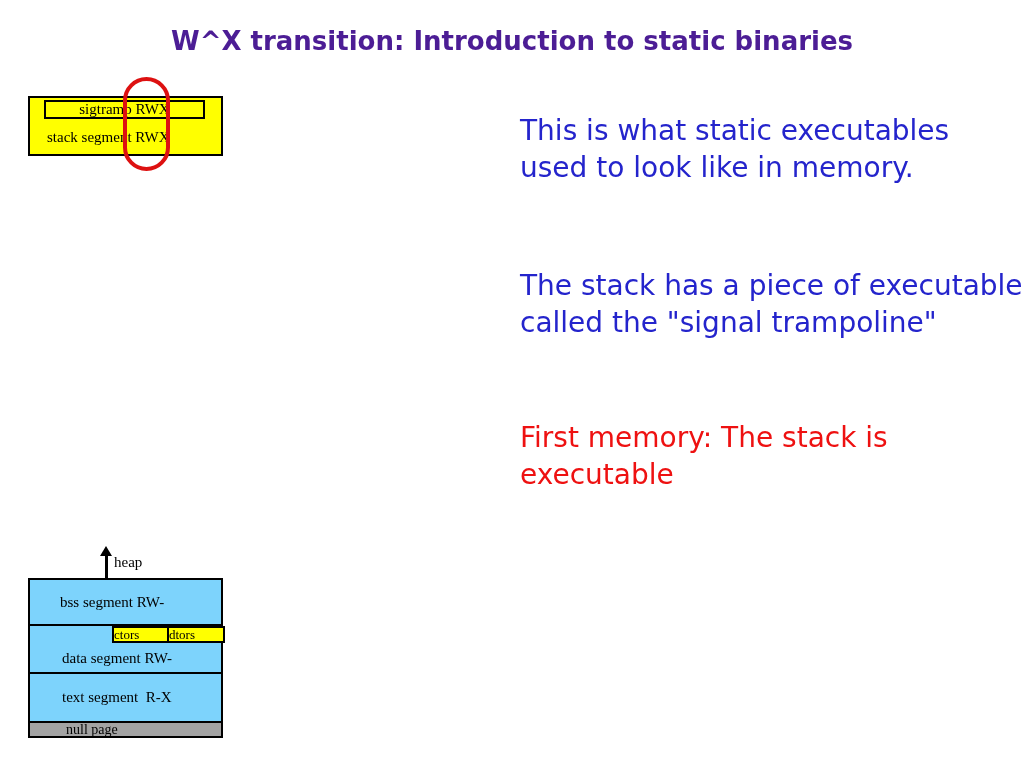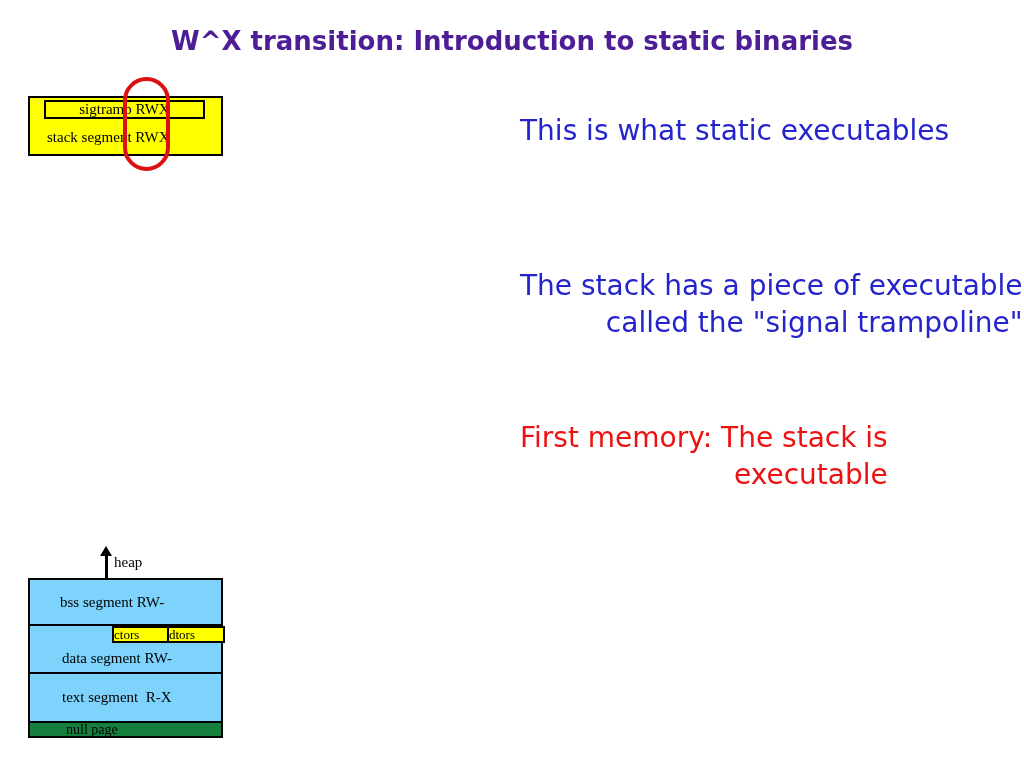--- a/index.html
+++ b/index.html
@@ -57,21 +57,20 @@
     border-radius:24px;
     box-sizing:border-box;
     background:transparent;
   }
   
   .note{
     position:absolute;
     left:520px;
     font-size:28px;
     line-height:37px;
-    text-align:right;
   }
   .note-blue{color:#2424cc;}
   .note-red{color:#ee1111;}
   .note-1{top:112px;}
   .note-2{top:267px;}
   .note-3{top:419px;}
   
   .memory-diagram{
     position:absolute;
     left:28px;top:545px;
@@ -106,21 +105,21 @@
     width:195px;
     background:#7dd3fc;
     border:2px solid #000;
     box-sizing:border-box;
     margin-top:-2px;
   }
   .mem-box:first-child{margin-top:0;}
   .box-bss{height:48px;}
   .box-data{height:50px;}
   .box-text{height:51px;}
-  .box-null{height:17px;background:#15803d;}
+  .box-null{height:17px;background:#a3a3a3;}
   .mem-label{
     position:absolute;
     font-size:15px;
   }
   .bss-label{left:30px;top:14px;}
   .data-label{left:32px;top:24px;}
   .text-label{left:32px;top:15px;}
   .null-label{left:36px;top:-1px;font-size:14px;}
   .ctors-box,.dtors-box{
     position:absolute;
@@ -146,20 +145,21 @@
     <div class="stack-outer"></div>
     <div class="sigtramp-box serif">
       <span>sigtramp RWX</span>
     </div>
     <div class="stack-label serif">stack segment RWX</div>
     <div class="rwx-ellipse"></div>
   </div>
 
   <div class="note note-blue note-1">
     <div>This is what static executables</div>
+    <div>used to look like in memory.</div>
   </div>
 
   <div class="note note-blue note-2">
     <div>The stack has a piece of executable</div>
     <div>called the "signal trampoline"</div>
   </div>
 
   <div class="note note-red note-3">
     <div>First memory: The stack is</div>
     <div>executable</div>

